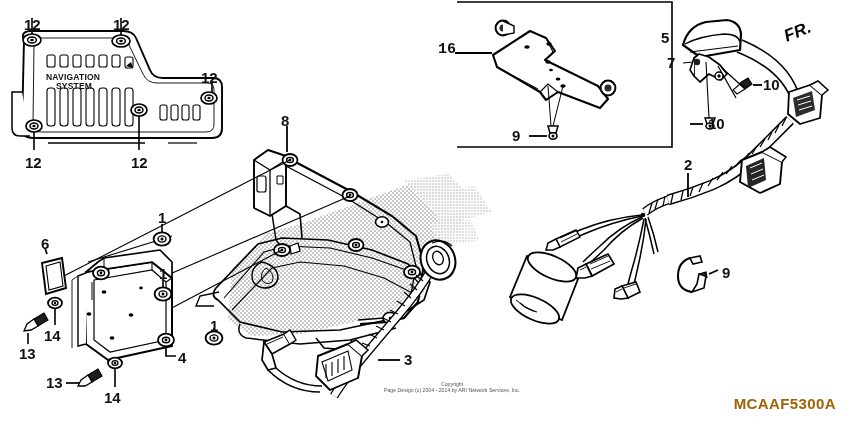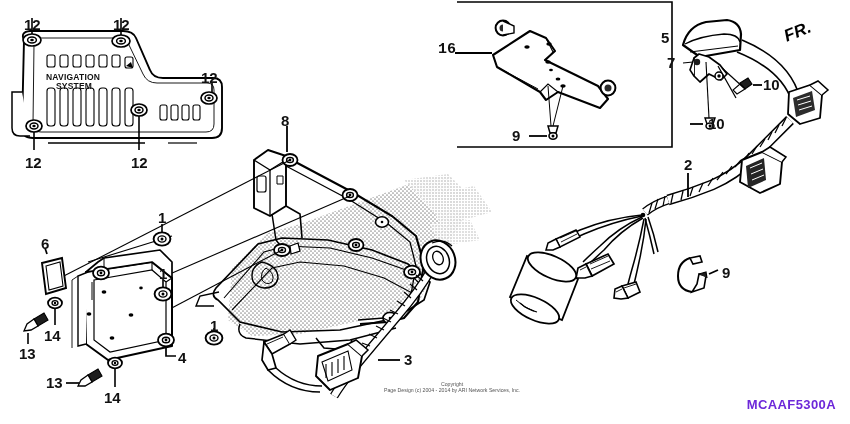--- a/index.html
+++ b/index.html
@@ -2,22 +2,22 @@
 <html><head>
 <meta charset="utf-8">
 <style>
   html,body{margin:0;padding:0;background:#fff;}
   body{width:850px;height:424px;overflow:hidden;
        font-family:"Liberation Sans",sans-serif;color:#000;}
   #sheet{position:relative;width:850px;height:424px;background:#ffffff;}
   #sheet svg{position:absolute;left:0;top:0;}
   .lbl{position:absolute;font-family:"Liberation Sans",sans-serif;font-weight:bold;
        font-size:15px;color:#111;line-height:1;white-space:nowrap;}
-  .partno{position:absolute;right:14px;bottom:12px;font-size:13px;font-weight:bold;
-          letter-spacing:.4px;color:#6d28d9;}
+  .partno{position:absolute;right:14px;bottom:12px;font-size:15px;font-weight:bold;
+          letter-spacing:.4px;color:#a16207;}
   .copy{position:absolute;font-size:5.2px;color:#555;white-space:nowrap;
         font-family:"Liberation Sans",sans-serif;text-align:center;}
   .copy .l1{display:block;}
   .copy .l2{display:block;}
   .frtxt{position:absolute;font-size:17px;font-weight:bold;font-style:italic;
          transform:rotate(-22deg);color:#000;}
 </style>
 </head>
 <body>
 

